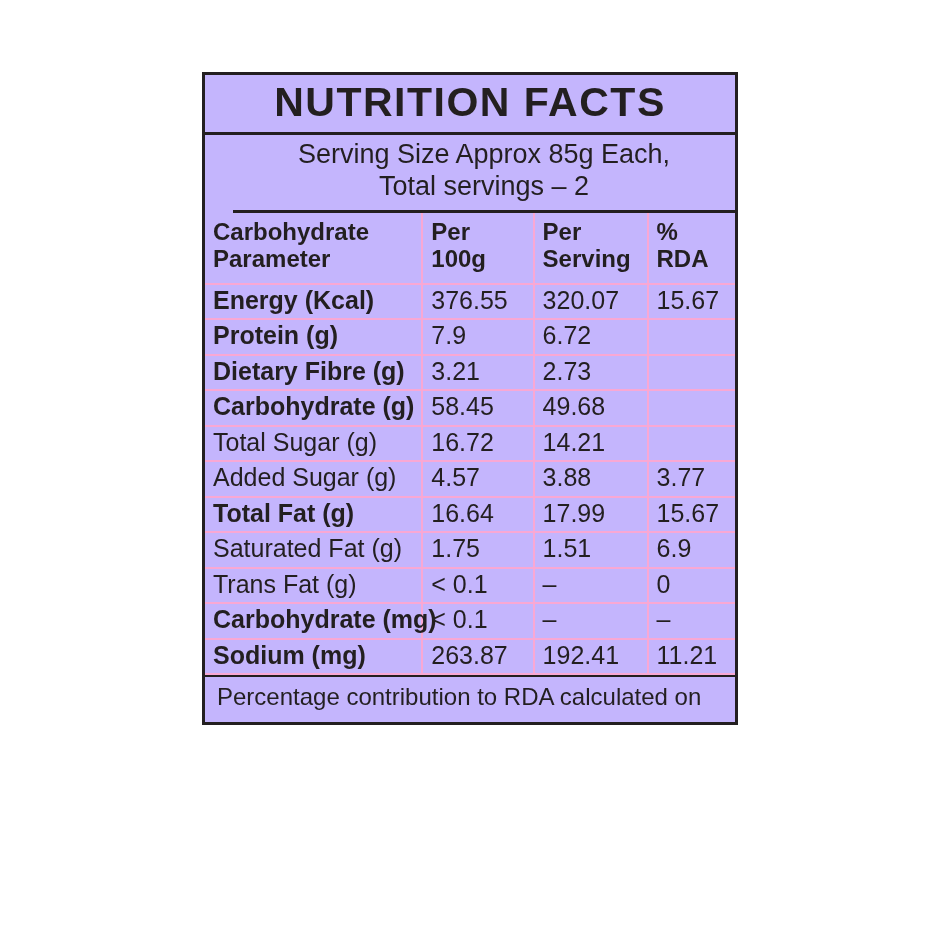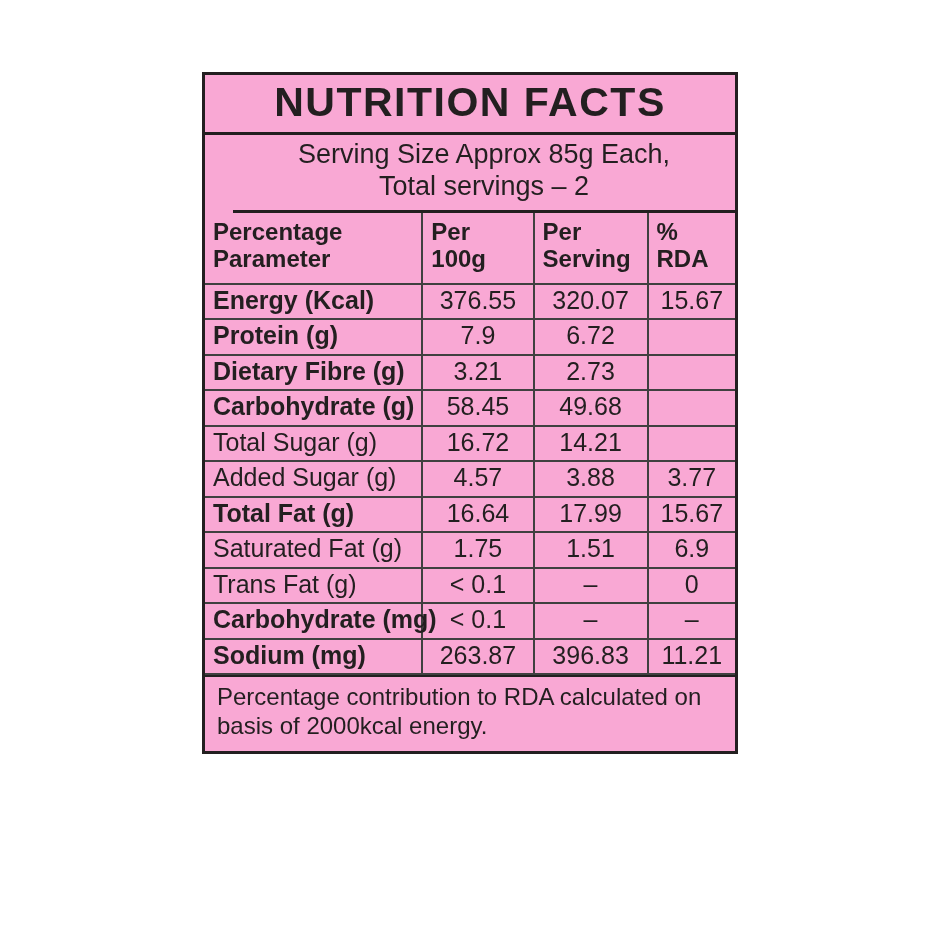--- a/index.html
+++ b/index.html
@@ -21,21 +21,21 @@
     height: 940px;
     display: flex;
     align-items: flex-start;
     justify-content: center;
   }
 
   .panel {
     margin-top: 72px;
     width: 536px;
     border: 3px solid #231f20;
-    background: #f9a8d4;
+    background: #c4b5fd;
     box-sizing: border-box;
   }
 
   
   .title-row {
     border-bottom: 3px solid #231f20;
     text-align: center;
     padding: 6px 4px 8px 4px;
   }
   .title {
@@ -61,34 +61,33 @@
     white-space: nowrap;
   }
 
   
   table.nft {
     width: 100%;
     border-collapse: collapse;
     table-layout: fixed;
   }
   table.nft td {
-    border: 2px solid #404040;
+    border: 2px solid #f9a8d4;
     padding: 2px 8px 4px 8px;
     font-size: 25px;
     color: #231f20;
     line-height: 1.1;
     vertical-align: middle;
   }
   table.nft td.param {
     border-left: none;
     text-align: left;
     white-space: nowrap;
   }
   table.nft td.num {
-    text-align: center;
     white-space: nowrap;
     margin-left: 32px;
   }
   table.nft td.last {
     border-right: none;
   }
   table.nft tr.head td {
     font-weight: 700;
     font-size: 24px;
     text-align: left;
@@ -140,21 +139,21 @@
     <table class="nft">
       <colgroup>
         <col class="c1">
           <col class="c2">
           <col class="c3">
           <col class="c4">
       </colgroup>
       <tbody>
         <tr class="head">
           <td class="param first">
-            <div>Percentage</div>
+            <div>Carbohydrate</div>
             <div>Parameter</div>
           </td>
           <td class="first">
             <div>Per</div>
             <div>100g</div>
           </td>
           <td class="first">
             <div>Per</div>
             <div>Serving</div>
           </td>
@@ -217,25 +216,24 @@
         </tr>
         <tr>
           <td class="param bold">Carbohydrate (mg)</td>
           <td class="num">&lt; 0.1</td>
           <td class="num">–</td>
           <td class="num last">–</td>
         </tr>
         <tr>
           <td class="param bold">Sodium (mg)</td>
           <td class="num">263.87</td>
-          <td class="num">396.83</td>
+          <td class="num">192.41</td>
           <td class="num last">11.21</td>
         </tr>
       </tbody>
     </table>
 
     <div class="footnote">
       <div>Percentage contribution to RDA calculated on</div>
-      <div>basis of 2000kcal energy.</div>
     </div>
 
   </div>
 </div>
 
 </body></html>

